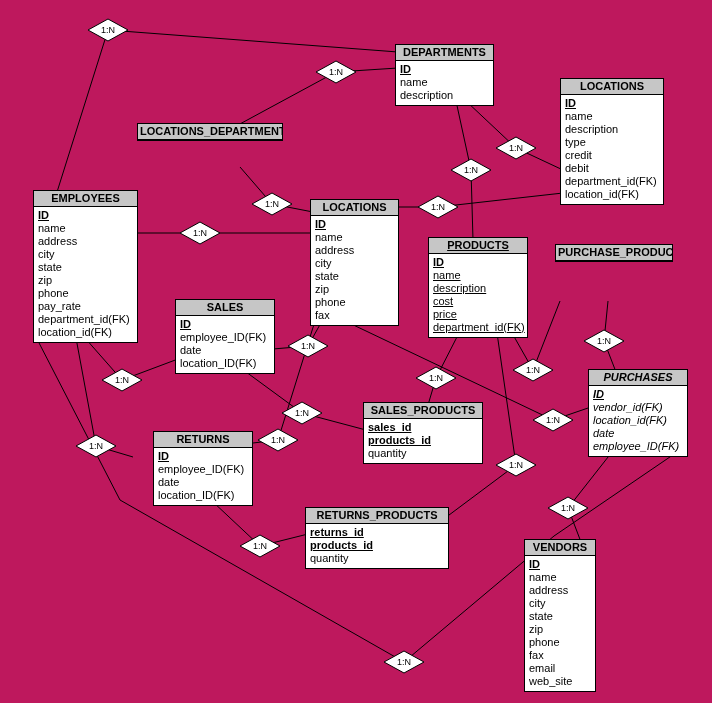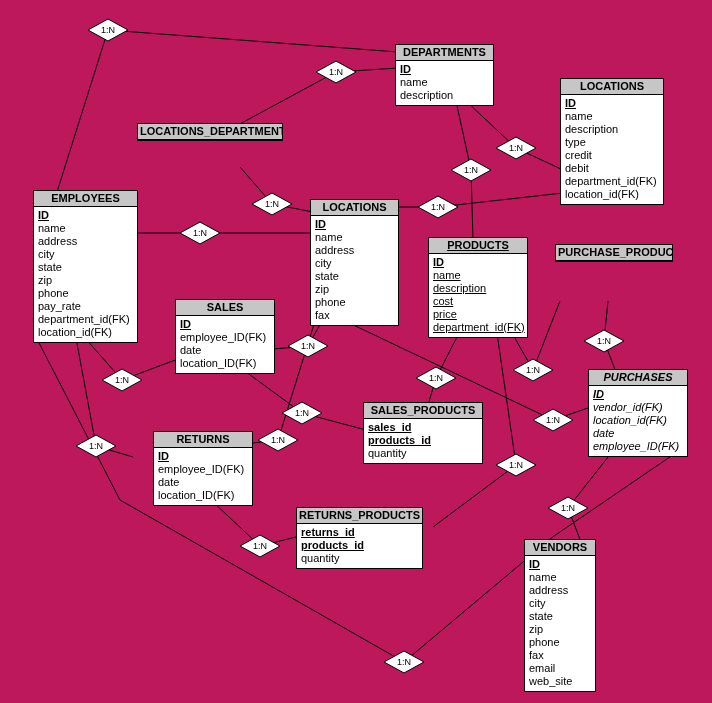--- a/index.html
+++ b/index.html
@@ -188,21 +188,21 @@
       </div>
       <div class="entity" style="left: 130px; top: 431px; width: 100px; margin-left: 23px;">
         <div class="entity-header">RETURNS</div>
         <div class="entity-body">
           <div class="entity-field pk">ID</div>
           <div class="entity-field">employee_ID(FK)</div>
           <div class="entity-field">date</div>
           <div class="entity-field">location_ID(FK)</div>
         </div>
       </div>
-      <div class="entity" style="left: 296px; top: 507px; width: 127px;">
+      <div class="entity" style="left: 305px; top: 507px; width: 144px;">
         <div class="entity-header">RETURNS_PRODUCTS</div>
         <div class="entity-body">
           <div class="entity-field pk">returns_id</div>
           <div class="entity-field pk">products_id</div>
           <div class="entity-field">quantity</div>
         </div>
       </div>
       <div class="entity" style="left: 524px; top: 539px; width: 72px;">
         <div class="entity-header">VENDORS</div>
         <div class="entity-body">

